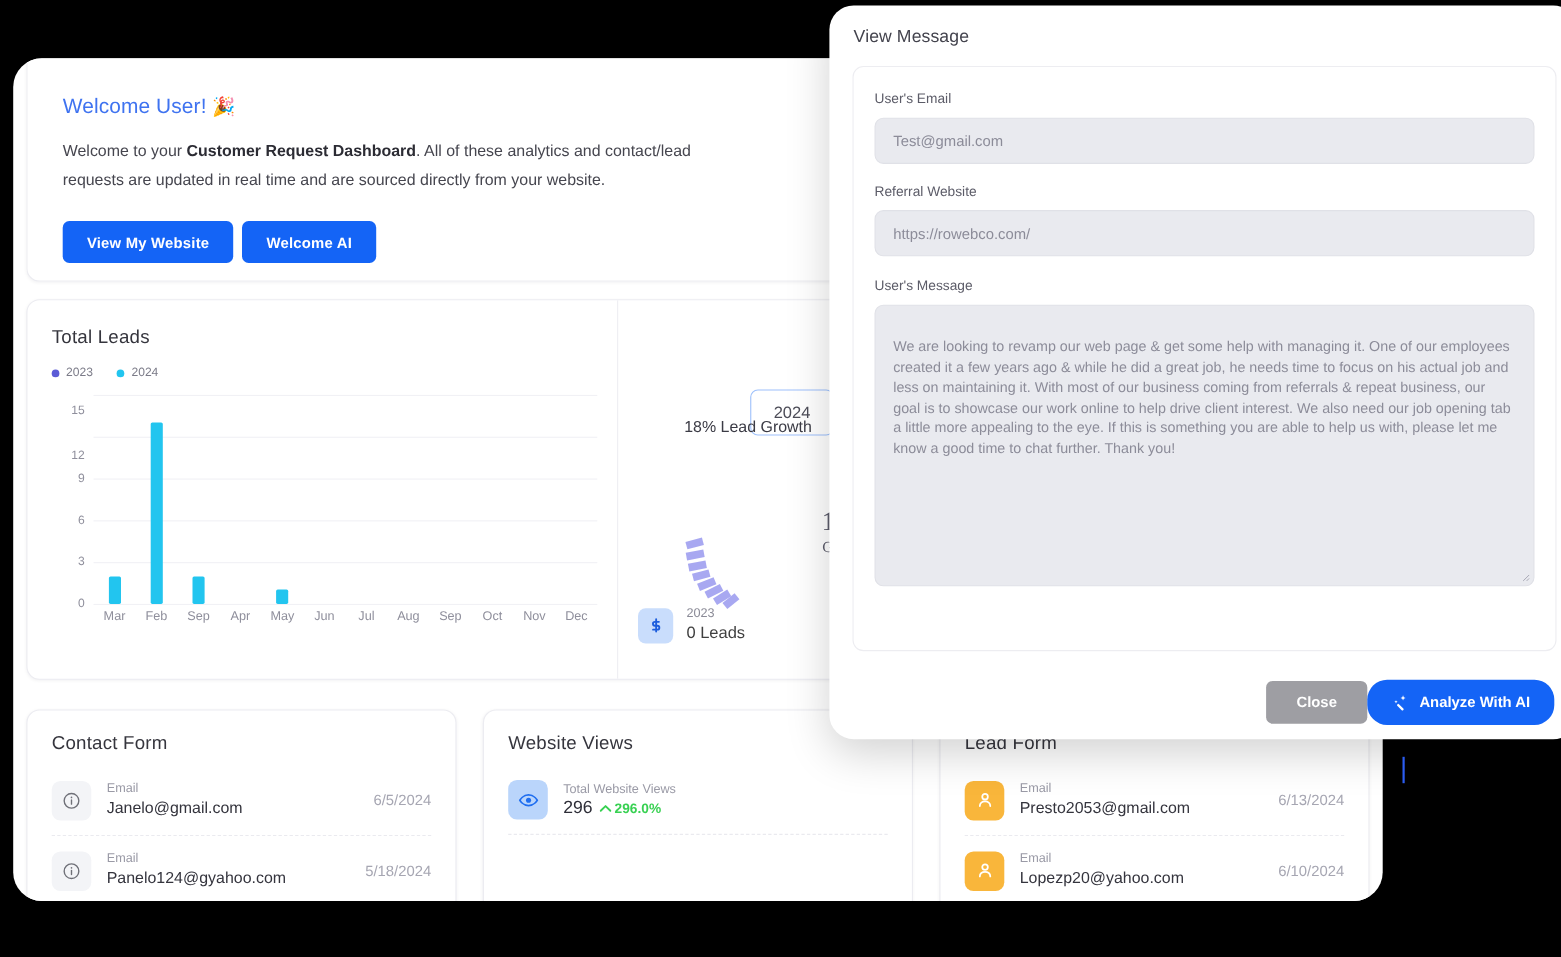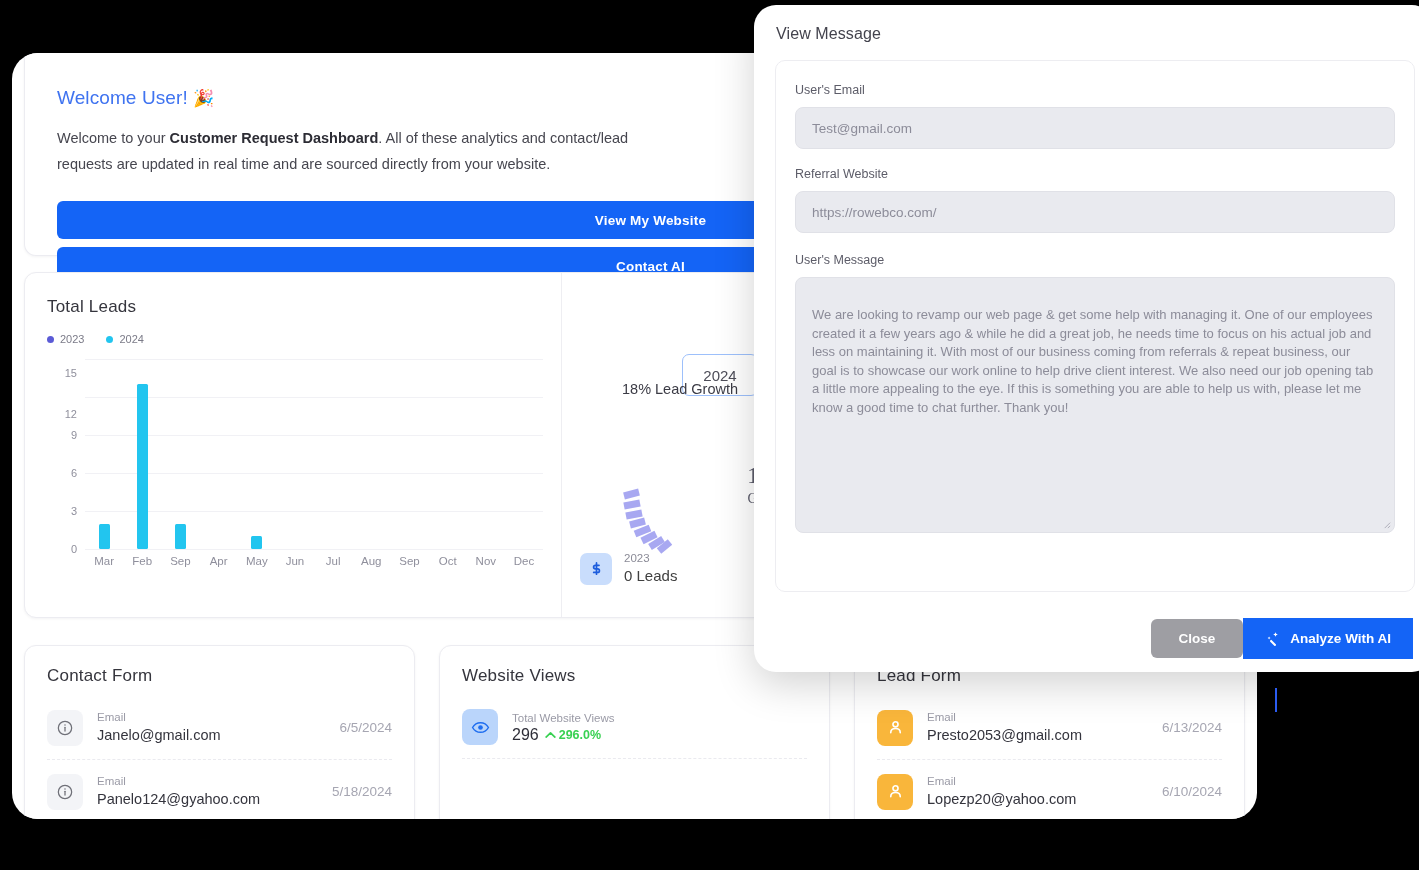--- a/index.html
+++ b/index.html
@@ -40,21 +40,21 @@
   .welcome h1 {
     font-size: 19px; font-weight: 500; color: #3f73f0;
     letter-spacing: .1px; padding: 34px 0 0 32px;
   }
   .welcome h1 .emoji { font-size: 17px; }
   .welcome p {
     font-size: 14.5px; color: #46464f; line-height: 26px;
     padding: 16px 32px 0 32px; max-width: 680px;
   }
   .welcome p b { font-weight: 700; color: #2c2c34; }
-  .btn-row { padding: 24px 0 0 32px; display: flex; gap: 8px; flex-direction: column; }
+  .btn-row { padding: 24px 0 0 32px; display: flex; gap: 8px; }
   .btn-primary {
     background: #1464f6; color: #fff; border: none;
     font-size: 13.5px; font-weight: 600; letter-spacing: .2px;
     border-radius: 6px; padding: 0 22px; height: 38px;
     font-family: "Liberation Sans", sans-serif; cursor: pointer;
     display: flex; align-items: center; justify-content: center;
   }
 
   
   .leads { left: 12px; top: 219px; width: 1221px; height: 346px; }
@@ -155,21 +155,21 @@
   .resize-grip { position: absolute; right: 3px; bottom: 3px; width: 9px; height: 9px; }
   .modal-footer {
     position: absolute; right: 21px; bottom: 13px; display: flex; align-items: center;
   }
   .btn-close {
     background: #9e9ea3; color: #fff; border: none; border-radius: 6px;
     height: 39px; padding: 0 28px; font-size: 13.5px; font-weight: 600;
     font-family: "Liberation Sans", sans-serif; cursor: pointer;
   }
   .btn-ai {
-    background: #1464f6; color: #fff; border: none; border-radius: 0;
+    background: #1464f6; color: #fff; border: none; border-radius: 18px;
     height: 41px; padding: 0 22px; font-size: 13.5px; font-weight: 600;
     font-family: "Liberation Sans", sans-serif; cursor: pointer;
     display: flex; align-items: center; gap: 9px;
   }
   .blue-artifact {
     position: absolute; left: 1275px; top: 688px; width: 2px; height: 24px;
     background: #2b5cf0;
   }
 </style>
 </head>
@@ -183,21 +183,21 @@
       <div class="card welcome">
         <h1>
           <span>Welcome User!</span>
           <span class="emoji">🎉</span>
         </h1>
         <p>
           <span>Welcome to your </span><b>Customer Request Dashboard</b><span>. All of these analytics and contact/lead requests are updated in real time and are sourced directly from your website.</span>
         </p>
         <div class="btn-row">
           <button class="btn-primary">View My Website</button>
-          <button class="btn-primary">Contact AI</button>
+          <button class="btn-primary">Welcome AI</button>
         </div>
       </div>
 
       <div class="card leads">
 
         <div class="leads-left">
           <div class="card-title">Total Leads</div>
 
           <div class="legend">
             <div class="legend-item">

